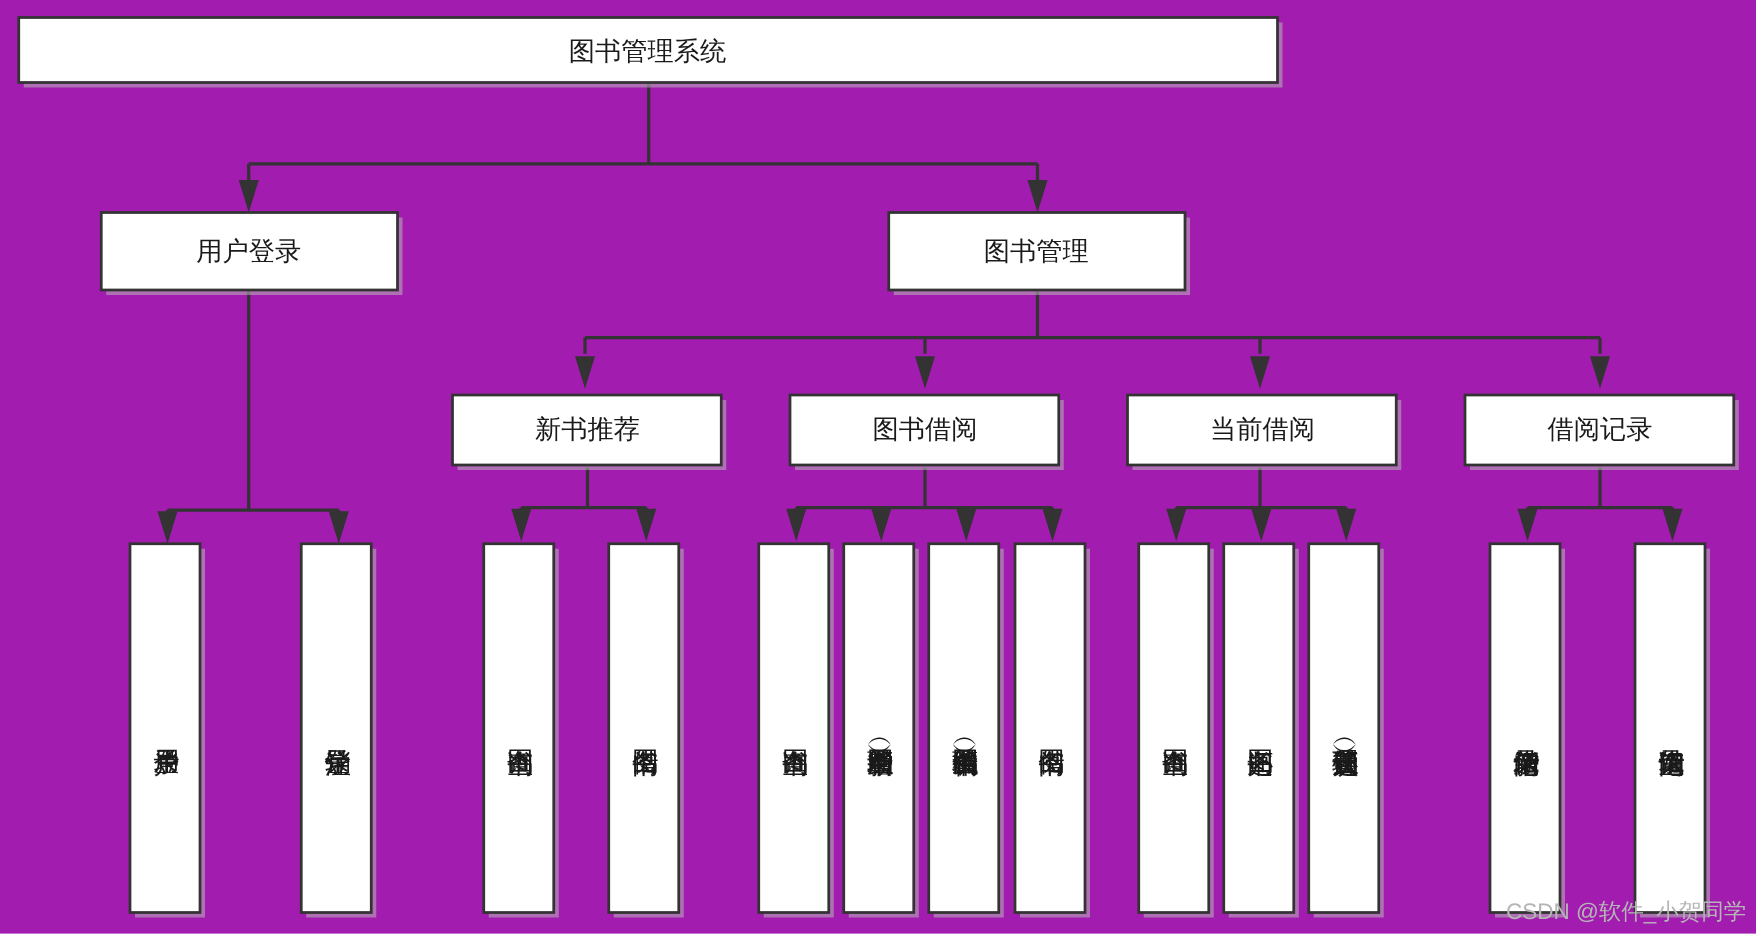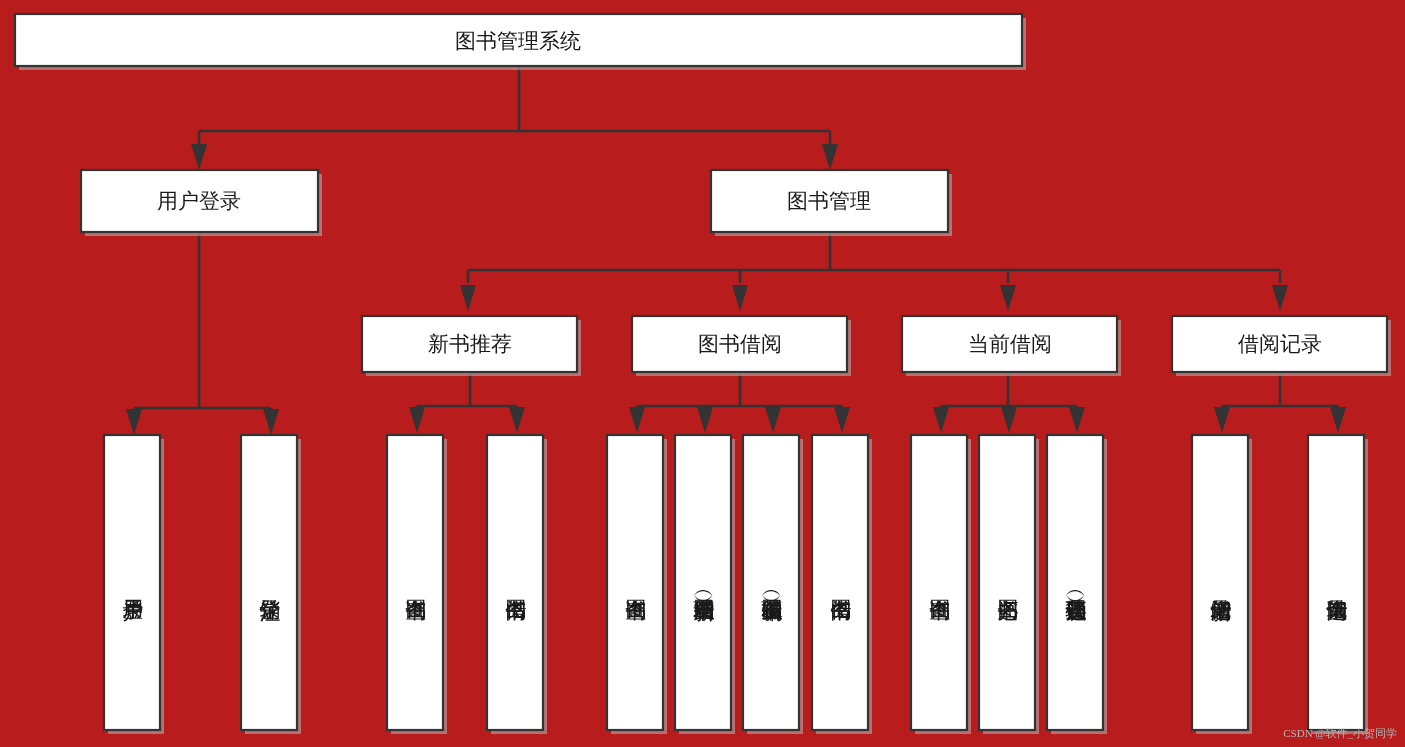--- a/index.html
+++ b/index.html
@@ -8,21 +8,21 @@
     padding: 0;
     background: #ffffff;
   }
   body {
     font-family: "DejaVu Sans", "Liberation Sans", sans-serif;
   }
   #diagram-root {
     position: relative;
     width: 1405px;
     height: 747px;
-    background: #b91c1c;
+    background: #a21caf;
     overflow: hidden;
   }
   svg.diagram-svg {
     position: absolute;
     left: 0;
     top: 0;
     width: 1405px;
     height: 747px;
     display: block;
   }
@@ -59,22 +59,22 @@
     text-anchor: middle;
     dominant-baseline: middle;
     writing-mode: vertical-rl;
     glyph-orientation-vertical: 0;
   }
   .watermark {
     position: absolute;
     right: 8px;
     bottom: 6px;
     color: #b5b5b5;
-    font-size: 11px;
-    font-family: Liberation Serif, serif;
+    font-size: 18px;
+    font-family: Liberation Sans, sans-serif;
     white-space: nowrap;
     user-select: none;
   }
 </style>
 </head>
 <body>
 
 <div id="diagram-root">
 
   <svg class="diagram-svg" viewBox="0 0 1405 747" xmlns="http://www.w3.org/2000/svg">

